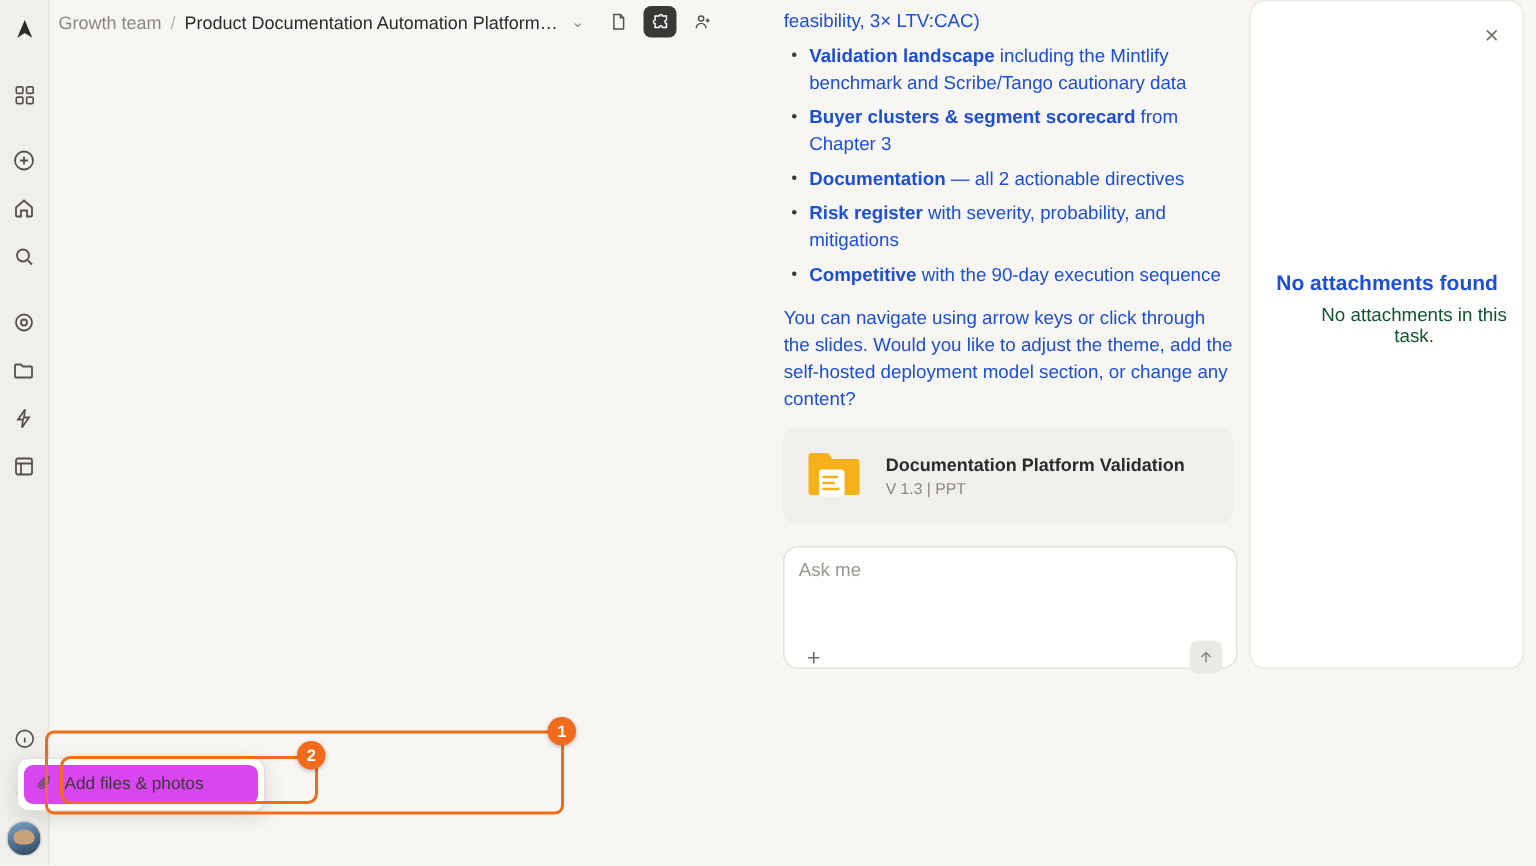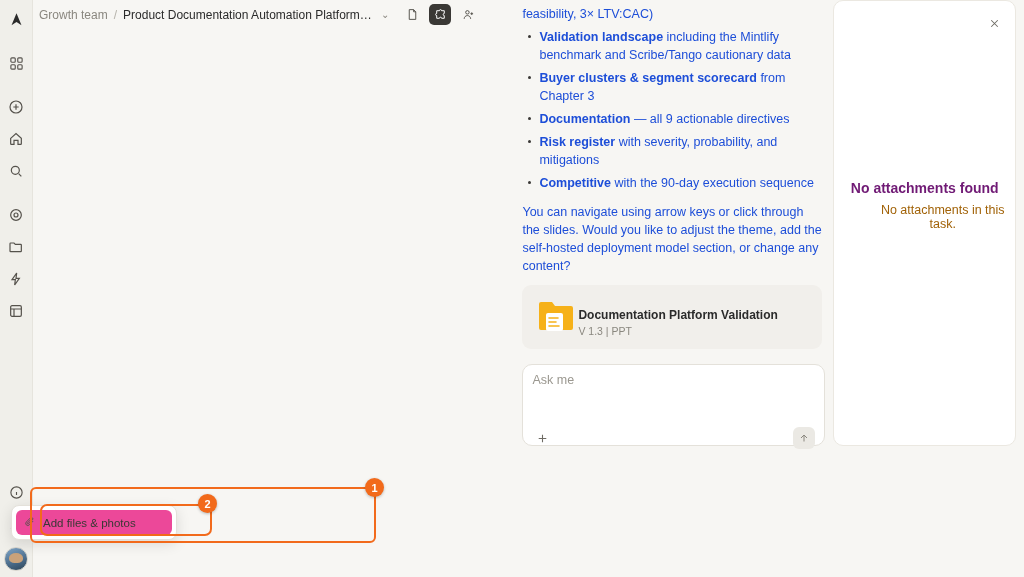--- a/index.html
+++ b/index.html
@@ -175,21 +175,22 @@
     line-height: 1.45;
     margin: 6px 0 10px 0;
   }
 
   
   .file-card {
     background: #f1efeb;
     border-radius: 9px;
     padding: 12px 14px;
     display: flex;
-    align-items: flex-end;
+    align-items: center;
+    gap: 12px;
     margin: 4px 0 14px 0;
     width: 300px;
   }
   .file-thumb {
     width: 42px; height: 40px;
     flex: 0 0 42px;
     position: relative;
   }
   .file-name {
     font-size: 12px;
@@ -291,21 +292,21 @@
     z-index: 40;
   }
   .attach-item {
     display: flex;
     align-items: center;
     gap: 8px;
     padding: 6px 8px;
     border-radius: 6px;
     font-size: 11.5px;
     color: #3a3835;
-    background: #ec4899;
+    background: #d946ef;
   }
 
   
   .hl-box {
     position: absolute;
     border: 2px solid #f26a1b;
     border-radius: 6px;
     pointer-events: none;
     z-index: 50;
   }
@@ -343,26 +344,26 @@
   .right-close {
     position: absolute;
     right: 12px; top: 13px;
     width: 18px; height: 18px;
     display: flex; align-items: center; justify-content: center;
     color: #6e6b64;
   }
   .empty-title {
     font-size: 14px;
     font-weight: bold;
-    color: #701a75;
+    color: #1d4ed8;
     margin-bottom: 7px;
   }
   .empty-sub {
     font-size: 12.5px;
-    color: #a16207;
+    color: #14532d;
     margin-left: 36px;
   }
   .right-inner {
     margin-top: -36px;
     text-align: center;
   }
 </style>
 </head>
 <body>
 
@@ -473,21 +474,21 @@
 
     <div class="main">
 
       <div class="chat-pane">
         <div class="chat-scroll">
           <div class="msg-text">
             <div class="lead">feasibility, 3× LTV:CAC)</div>
             <ul class="bullets">
               <li><span class="b">Validation landscape</span><span> including the Mintlify benchmark and Scribe/Tango cautionary data</span></li>
               <li><span class="b">Buyer clusters &amp; segment scorecard</span><span> from Chapter 3</span></li>
-              <li><span class="b">Documentation</span><span> — all 9 actionable directives</span></li>
+              <li><span class="b">Documentation</span><span> — all 2 actionable directives</span></li>
               <li><span class="b">Risk register</span><span> with severity, probability, and mitigations</span></li>
               <li><span class="b">Competitive</span><span> with the 90-day execution sequence</span></li>
             </ul>
             <div class="para">You can navigate using arrow keys or click through the slides. Would you like to adjust the theme, add the self-hosted deployment model section, or change any content?</div>
           </div>
 
           <div class="file-card">
             <div class="file-thumb">
               <svg width="42" height="40" viewBox="0 0 42 40">
                 <path d="M3 7a2 2 0 0 1 2-2h11l3 4h16a2 2 0 0 1 2 2v20a2 2 0 0 1-2 2H5a2 2 0 0 1-2-2z" fill="#f6b119"></path>

